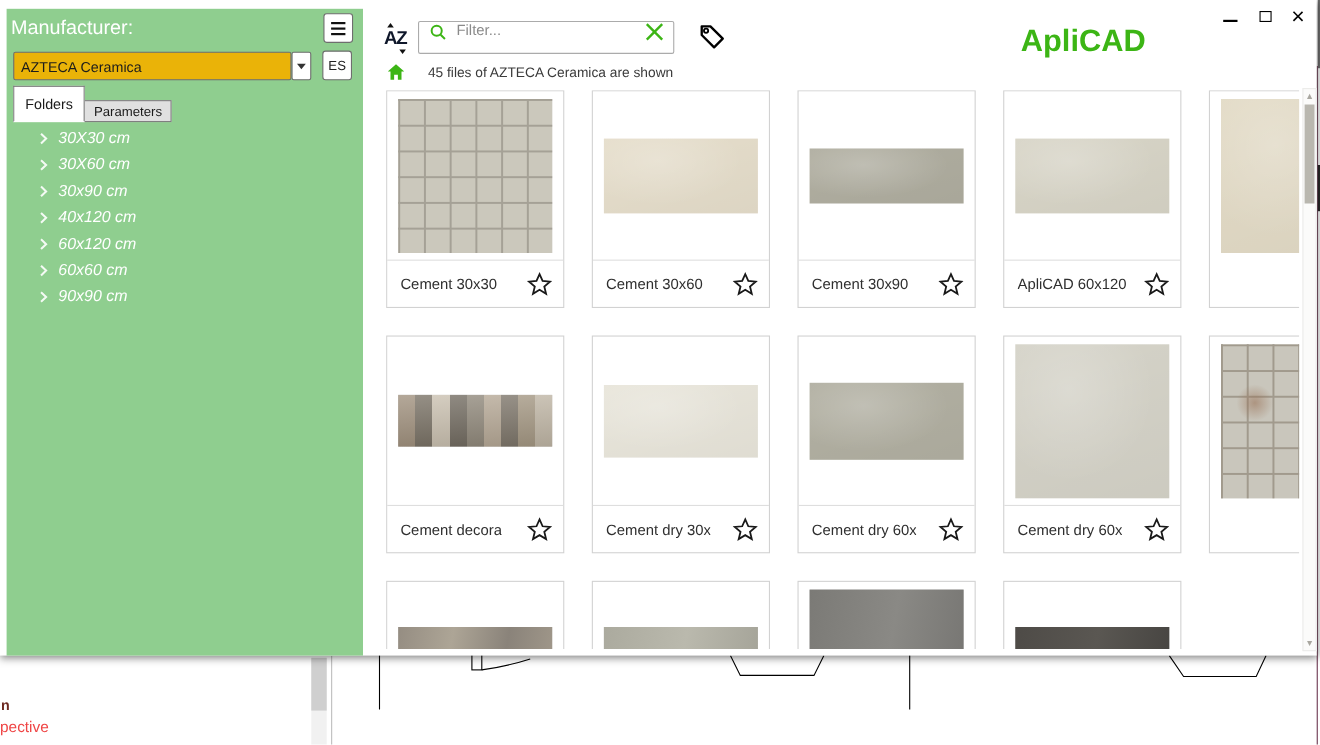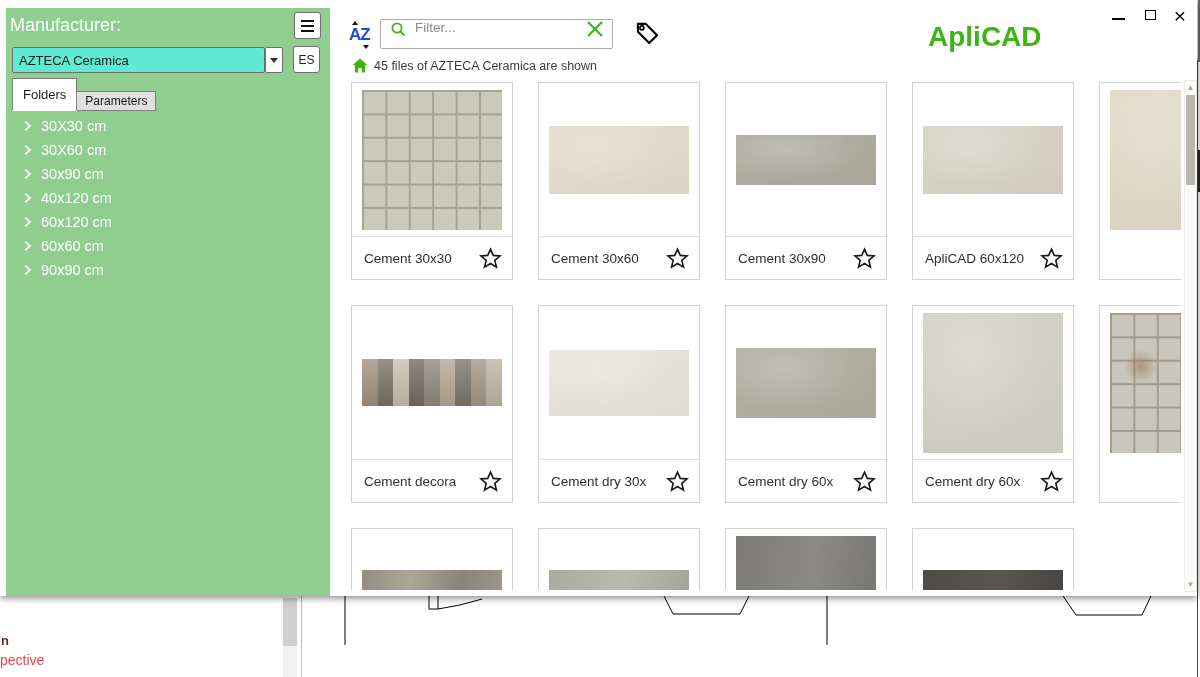--- a/index.html
+++ b/index.html
@@ -21,55 +21,55 @@
   .edge-black { position:absolute; left:1px; top:150px; width:2px; height:42px; background:#2a2a2a; }
 
   
   #palette { position:absolute; left:0; top:0; width:1197px; height:596px; background:#fff;
     box-shadow:0 3px 7px rgba(0,0,0,.35), 2px 0 5px rgba(0,0,0,.18); }
 
   
   #sidebar { position:absolute; left:6px; top:8px; width:324px; height:588px;
     background:var(--sidebar-bg,#8FCE8F); }
   .sb-title { position:absolute; left:4px; top:7px; font-size:18px; color:#fff; }
-  .combo { position:absolute; left:6px; top:39px; width:253px; height:26px; background:#5eead4;
+  .combo { position:absolute; left:6px; top:39px; width:253px; height:26px; background:#eab308;
     border:1px solid #6e6e6e; border-radius:2px; font-size:13px; color:#1c1c1c; padding:0 6px; outline:none; }
   .combo-arrow-btn { position:absolute; left:259px; top:39px; width:18px; height:26px; background:#fff;
     border:1px solid #6e6e6e; border-radius:2px; display:flex; align-items:center; justify-content:center; cursor:pointer; }
   .tri-down { width:0; height:0; border-left:4px solid transparent; border-right:4px solid transparent; border-top:5px solid #333; }
   .btn-sq { position:absolute; background:#fff; border:1px solid #6e6e6e; border-radius:3px;
     display:flex; align-items:center; justify-content:center; cursor:pointer; }
   #hamburger { left:288px; top:4px; width:27px; height:27px; flex-direction:column; gap:3px; }
   #hamburger .hline { width:13px; height:2px; background:#111; }
   #es-btn { left:287px; top:38px; width:27px; height:27px; font-size:12px; color:#222; }
   .tabs { position:absolute; left:6px; top:79px; height:24px; display:flex; align-items:flex-end; }
   .tab { cursor:pointer; font-size:12px; color:#1a1a1a; border:1px solid #7f7f7f; padding:3px 9px; }
   .tab.active { background:#fff; font-size:13px; padding:8px 10px; border-bottom:1px solid #fff; position:relative; z-index:2; }
   .tab.inactive { background:#e0e0e0; margin-left:-1px; padding:2px 8px; }
   .tree { position:absolute; left:0; top:106px; right:0; }
-  .tree-item { height:24px; display:flex; align-items:center; padding-left:16px; cursor:pointer; }
+  .tree-item { height:24px; display:flex; align-items:center; padding-left:28px; cursor:pointer;font-style:italic; }
   .tree-item .chev { margin-right:8px; flex:0 0 auto; }
   .tree-label { font-size:14.5px; color:#fff; }
 
   
   .az-icon { position:absolute; left:347px; top:21px; width:30px; height:28px; cursor:pointer; }
-  .az-text { position:absolute; left:2px; top:4px; font-size:17px; font-weight:600; color:#1d4ed8; letter-spacing:-1px; }
+  .az-text { position:absolute; left:2px; top:4px; font-size:17px; font-weight:600; color:#0f172a; letter-spacing:-1px; }
   .az-up { position:absolute; left:5px; top:0; width:0; height:0;
     border-left:3px solid transparent; border-right:3px solid transparent; border-bottom:4px solid #111; }
   .az-down { position:absolute; left:16px; bottom:0; width:0; height:0;
     border-left:3px solid transparent; border-right:3px solid transparent; border-top:4px solid #111; }
   .search-box { position:absolute; left:380px; top:19px; width:233px; height:30px; background:#fff;
     border:1px solid #ababab; border-radius:2px; display:flex; align-items:flex-start; }
   .search-box svg { flex:0 0 auto; }
   .search-input { flex:1 1 auto; border:none; outline:none; font-size:13.5px; color:#333; padding:0 6px;
     font-family:"Liberation Sans","DejaVu Sans",sans-serif; background:transparent; min-width:0; }
   .search-input::placeholder { color:#8a8a8a; }
   .clear-btn { flex:0 0 auto; margin-right:8px; cursor:pointer; display:flex; }
   .tag-btn { position:absolute; left:634px; top:20px; cursor:pointer; display:flex; }
-  .status-row { position:absolute; left:352px; top:58px; display:flex; align-items:center; gap:6px; }
+  .status-row { position:absolute; left:352px; top:58px; display:flex; align-items:center; gap:21px; }
   .status-text { font-size:12.5px; color:#3b3b3b; }
   .logo { position:absolute; left:928px; top:21px; font-size:28px; font-weight:800;
     color:var(--accent,#3CB515); letter-spacing:0px; }
   .win-btn { position:absolute; top:4px; width:24px; height:22px; display:flex; align-items:center; justify-content:center; cursor:pointer; }
   #btn-min { left:1106px; } #btn-max { left:1138px; } #btn-close { left:1168px; }
   .min-glyph { width:13px; border-top:2px solid #000; margin-top:8px; }
   .max-glyph { width:11px; height:10px; border:1.6px solid #000; }
   .close-glyph { font-size:21px; color:#000; line-height:1; }
 
   

